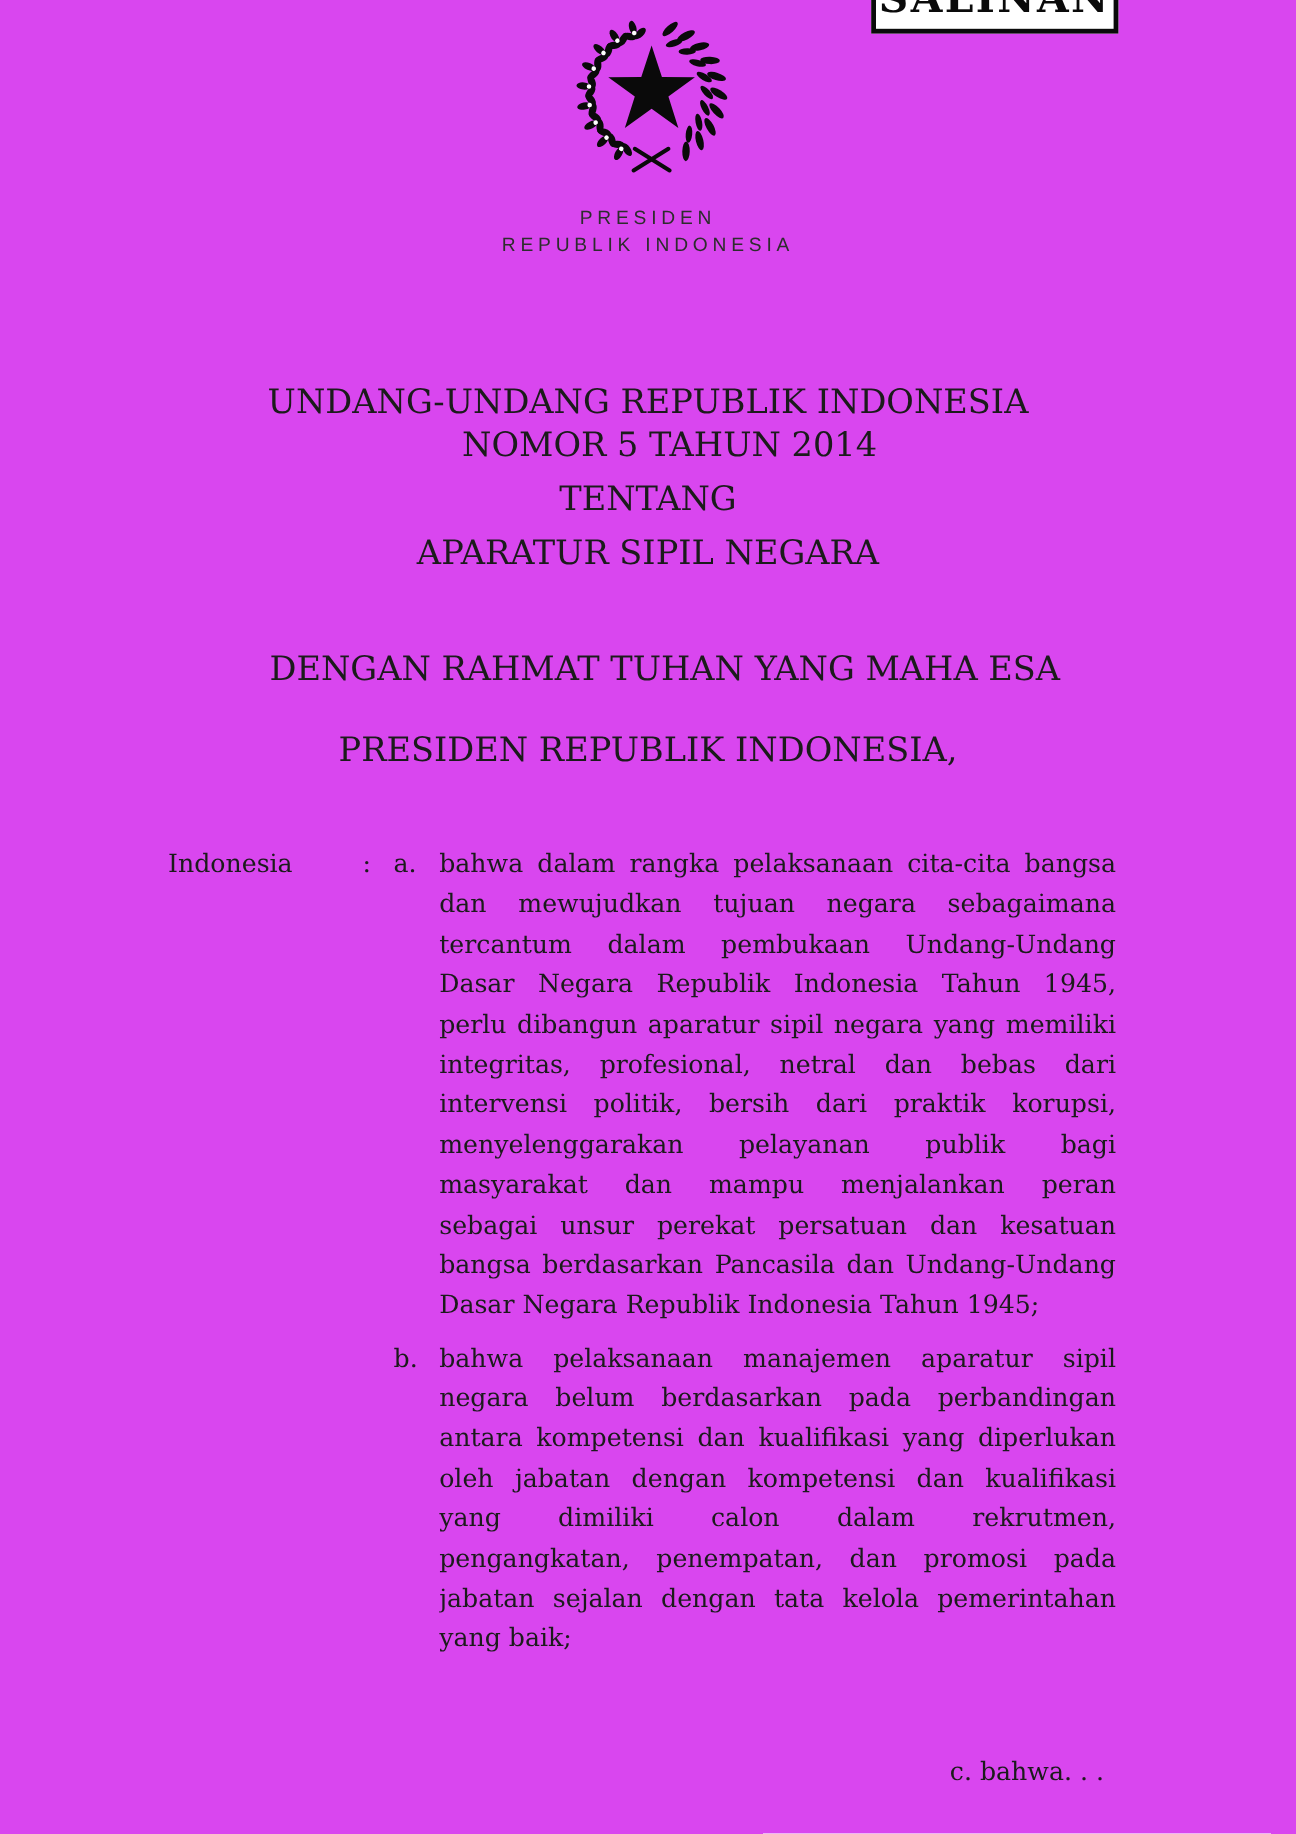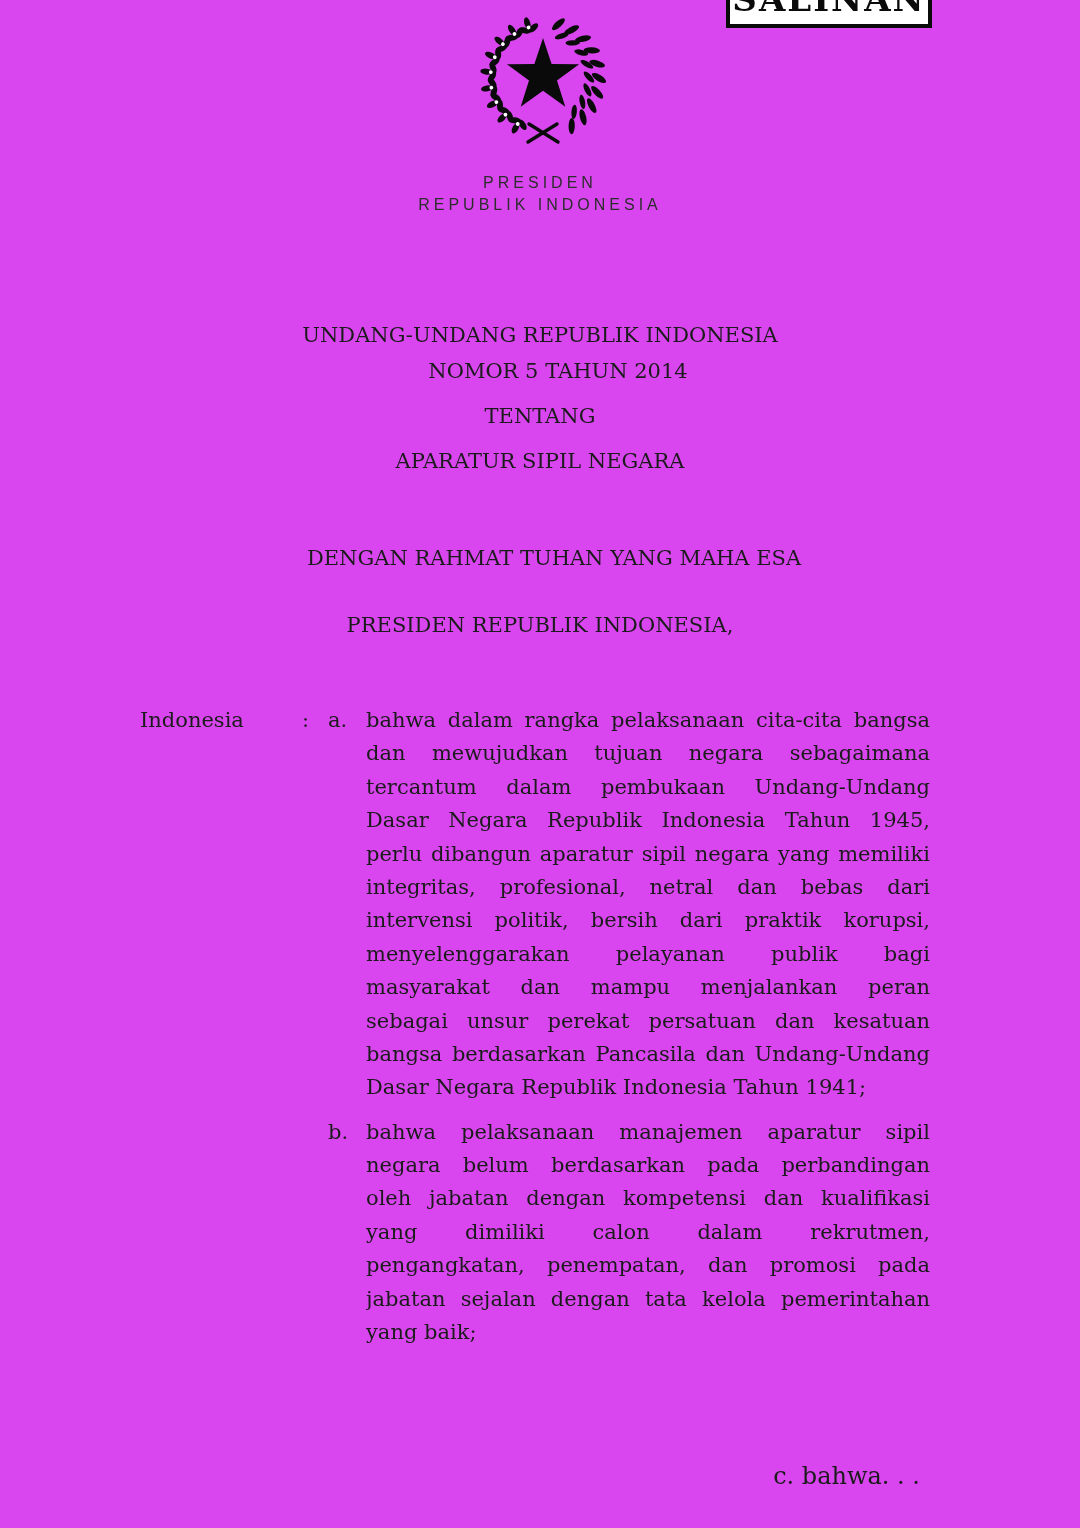--- a/index.html
+++ b/index.html
@@ -55,21 +55,21 @@
     line-height: 22px;
     letter-spacing: 4px;
     color: #2d2d2d;
   }
 
   
   .cline {
     position: absolute;
     left: 0; right: 0;
     text-align: center;
-    font-size: 21px;
+    font-size: 28px;
     line-height: 30px;
     white-space: nowrap;
   }
   .t1 { top: 320px; }
   .t2 { top: 356px; padding-left: 36px; }
   .t3 { top: 401px; }
   .t4 { top: 446px; }
   .invocation { top: 543px; margin-left: 28px; }
   .authority  { top: 610px; }
 
@@ -96,21 +96,21 @@
     overflow: hidden;
     height: 33.4px;
   }
   .jline.last { text-align-last: left; }
 
   
   .continuation {
     position: absolute;
     top: 1461px;
     right: 160px;
-    font-size: 24px;
+    font-size: 21px;
     line-height: 30px;
     white-space: nowrap;
     margin-left: 31px;
   }
 </style>
 </head>
 <body>
 
 <div class="page">
 
@@ -220,28 +220,29 @@
             <div class="jline">dan mewujudkan tujuan negara sebagaimana</div>
             <div class="jline">tercantum dalam pembukaan Undang-Undang</div>
             <div class="jline">Dasar Negara Republik Indonesia Tahun 1945,</div>
             <div class="jline">perlu dibangun aparatur sipil negara yang memiliki</div>
             <div class="jline">integritas, profesional, netral dan bebas dari</div>
             <div class="jline">intervensi politik, bersih dari praktik korupsi,</div>
             <div class="jline">menyelenggarakan pelayanan publik bagi</div>
             <div class="jline">masyarakat dan mampu menjalankan peran</div>
             <div class="jline">sebagai unsur perekat persatuan dan kesatuan</div>
             <div class="jline">bangsa berdasarkan Pancasila dan Undang-Undang</div>
-            <div class="jline last">Dasar Negara Republik Indonesia Tahun 1941;</div>
+            <div class="jline last">Dasar Negara Republik Indonesia Tahun 1945;</div>
           </div>
         </div>
         <div class="c-item">
           <div class="c-label">b.</div>
           <div class="c-body">
             <div class="jline">bahwa pelaksanaan manajemen aparatur sipil</div>
             <div class="jline">negara belum berdasarkan pada perbandingan</div>
+            <div class="jline">antara kompetensi dan kualifikasi yang diperlukan</div>
             <div class="jline">oleh jabatan dengan kompetensi dan kualifikasi</div>
             <div class="jline">yang dimiliki calon dalam rekrutmen,</div>
             <div class="jline">pengangkatan, penempatan, dan promosi pada</div>
             <div class="jline">jabatan sejalan dengan tata kelola pemerintahan</div>
             <div class="jline last">yang baik;</div>
           </div>
         </div>
       </div>
   </div>
 

